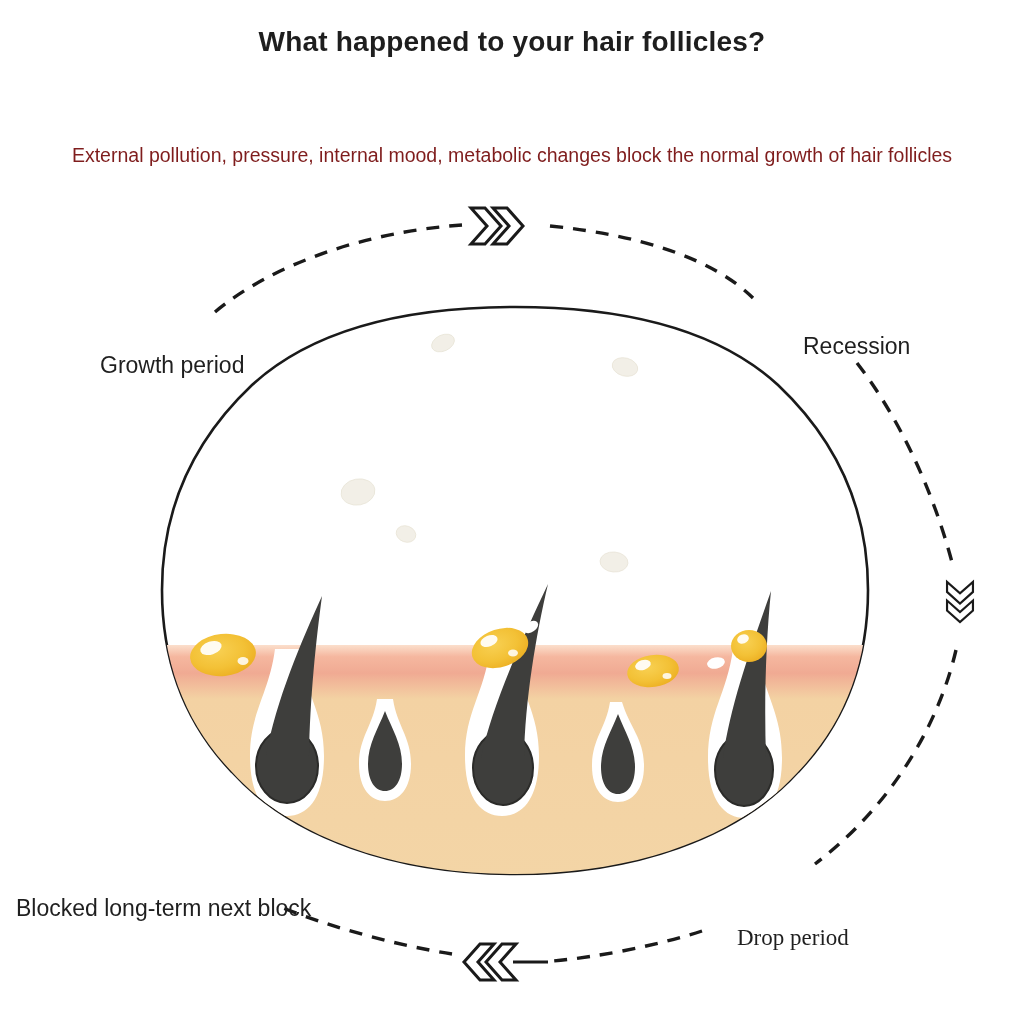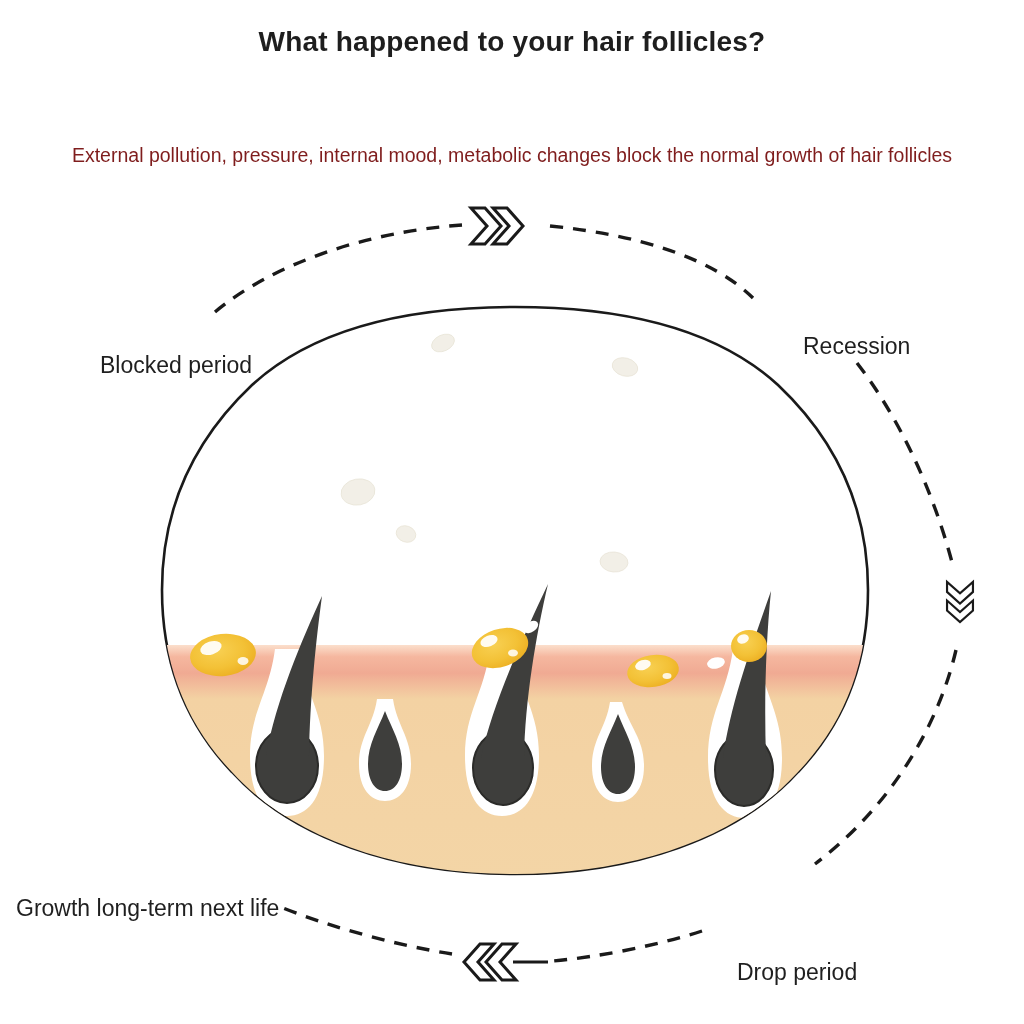--- a/index.html
+++ b/index.html
@@ -16,21 +16,21 @@
   }
   .page-subtitle{
     position:absolute;left:0;top:144px;width:1024px;text-align:center;
     font-size:19.5px;font-weight:400;color:#7f1d1d;
   }
   .cycle-label{
     position:absolute;font-size:23px;color:#1f1f1f;white-space:nowrap;
   }
   .lbl-growth{left:100px;top:352px;}
   .lbl-recession{left:764px;top:333px;margin-left:39px;}
-  .lbl-drop{left:737px;top:959px;}
+  .lbl-drop{left:737px;top:925px;font-family:Liberation Serif, serif;}
   .lbl-blocked{left:16px;top:895px;}
   
   .dash-arc{fill:none;stroke:var(--line,#1a1a1a);stroke-width:3.4;stroke-dasharray:13 10;}
   .solid-line{fill:none;stroke:var(--line,#1a1a1a);stroke-width:3;}
   .blob-outline{fill:#ffffff;stroke:var(--line,#161616);stroke-width:2.6;}
   .chev{fill:#ffffff;stroke:var(--line,#111111);stroke-width:3;stroke-linejoin:miter;}
   .pocket{fill:var(--follicle_white,#ffffff);}
   .hair{fill:var(--hair_dark,#3e3e3c);}
   .hair-bulb{fill:var(--hair_dark,#3e3e3c);stroke:#2b2b29;stroke-width:2;}
   .speck{fill:#f2efe7;stroke:#e9e5d8;stroke-width:0.8;}
@@ -171,17 +171,17 @@
           <ellipse class="fleck" cx="531" cy="627" rx="8" ry="5" transform="rotate(-35 531 627)"></ellipse>
           <ellipse class="fleck" cx="716" cy="663" rx="9" ry="5.5" transform="rotate(-12 716 663)"></ellipse>
         </g>
       </g>
     </g>
   </svg>
 
   <div class="page-title">What happened to your hair follicles?</div>
   <div class="page-subtitle">External pollution, pressure, internal mood, metabolic changes block the normal growth of hair follicles</div>
 
-  <div class="cycle-label lbl-growth">Blocked period</div>
+  <div class="cycle-label lbl-growth">Growth period</div>
   <div class="cycle-label lbl-recession">Recession</div>
   <div class="cycle-label lbl-drop">Drop period</div>
-  <div class="cycle-label lbl-blocked">Growth long-term next life</div>
+  <div class="cycle-label lbl-blocked">Blocked long-term next block</div>
 </div>
 
 </body></html>

